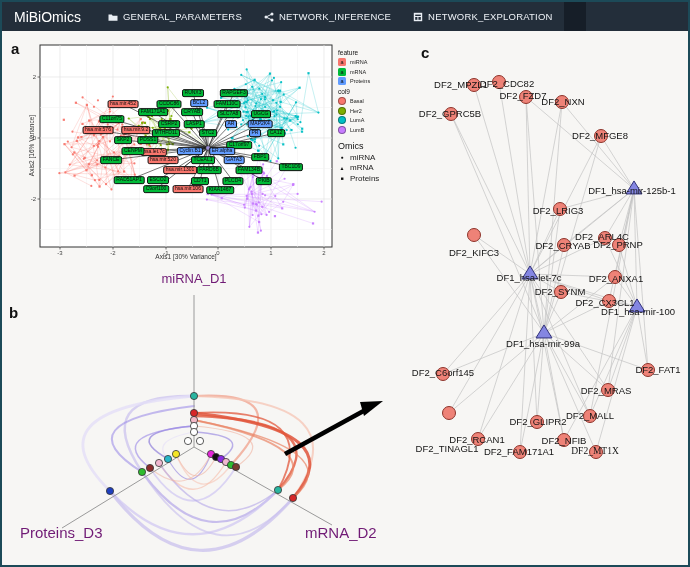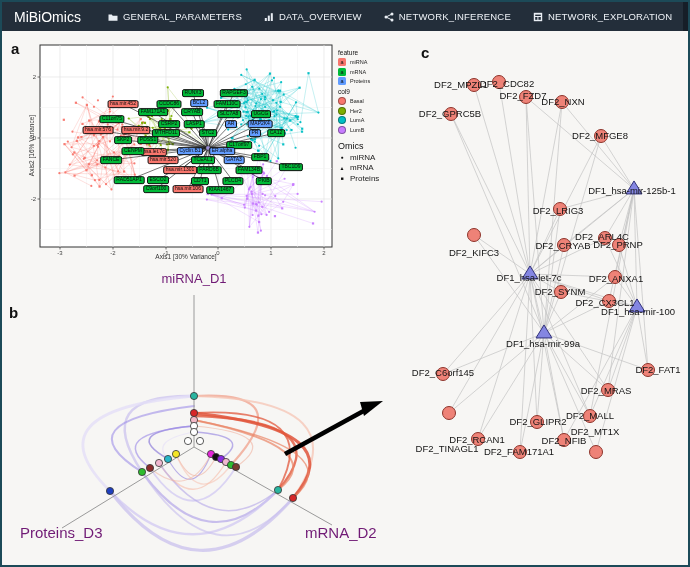--- a/index.html
+++ b/index.html
@@ -42,28 +42,20 @@
 <div id="window">
 
   <nav id="navbar">
     <span id="brand">MiBiOmics</span>
     <div id="nav-items" style="display: flex;">
         <div class="nav-item">
           <svg width="10" height="10" viewBox="0 0 10 10">
             <path d="M0.5 2.5h3.2l1 1.2h4.8v5h-9z" fill="#e9eef4"></path>
           </svg>
           <span>GENERAL_PARAMETERS</span>
-        </div>
-        <div class="nav-item">
-          <svg width="10" height="10" viewBox="0 0 10 10">
-            <rect x="0.8" y="6" width="2" height="3" fill="#e9eef4"></rect>
-            <rect x="3.8" y="3.6" width="2" height="5.4" fill="#e9eef4"></rect>
-            <rect x="6.8" y="1.2" width="2" height="7.8" fill="#e9eef4"></rect>
-          </svg>
-          <span>DATA_OVERVIEW</span>
         </div>
         <div class="nav-item">
           <svg width="10" height="10" viewBox="0 0 10 10">
             <circle cx="8" cy="2" r="1.5" fill="#e9eef4"></circle>
             <circle cx="2" cy="5" r="1.5" fill="#e9eef4"></circle>
             <circle cx="8" cy="8" r="1.5" fill="#e9eef4"></circle>
             <path d="M2 5L8 2M2 5l6 3" stroke="#e9eef4" stroke-width="1"></path>
           </svg>
           <span>NETWORK_INFERENCE</span>
         </div>
@@ -1058,21 +1050,21 @@
       <div class="net-label" style="left: 541px; top: 341px;">DF1_hsa-mir-99a</div>
       <div class="net-label" style="left: 441px; top: 370px;">DF2_C6orf145</div>
       <div class="net-label" style="left: 645px; top: 367px; margin-left: 11px;">DF2_FAT1</div>
       <div class="net-label" style="left: 604px; top: 388px;">DF2_MRAS</div>
       <div class="net-label" style="left: 445px; top: 410px; margin-top: 36px;">DF2_TINAGL1</div>
       <div class="net-label" style="left: 588px; top: 413px;">DF2_MALL</div>
       <div class="net-label" style="left: 536px; top: 419px;">DF2_GLIPR2</div>
       <div class="net-label" style="left: 475px; top: 437px;">DF2_RCAN1</div>
       <div class="net-label" style="left: 562px; top: 438px;">DF2_NFIB</div>
       <div class="net-label" style="left: 517px; top: 449px;">DF2_FAM171A1</div>
-      <div class="net-label" style="left: 593px; top: 429px;">DF2_MT1X</div>
+      <div class="net-label" style="left: 593px; top: 449px; font-family: Liberation Serif, serif;">DF2_MT1X</div>
     </div>
 
   <div class="panel-letter" style="left:9px;top:38px;">a</div>
   <div class="panel-letter" style="left:7px;top:302px;">b</div>
   <div class="panel-letter" style="left:419px;top:42px;">c</div>
 
   <div class="axis-title" style="left:119px;top:251px;width:130px;text-align:center;">Axis1 [30% Variance]</div>
   <div class="axis-title" style="left:-36px;top:140px;width:130px;text-align:center;transform:rotate(-90deg);">Axis2 [16% Variance]</div>
 
   <div class="hive-axis-label" style="left:147px;top:269px;width:90px;text-align:center;font-size:13px;">miRNA_D1</div>

